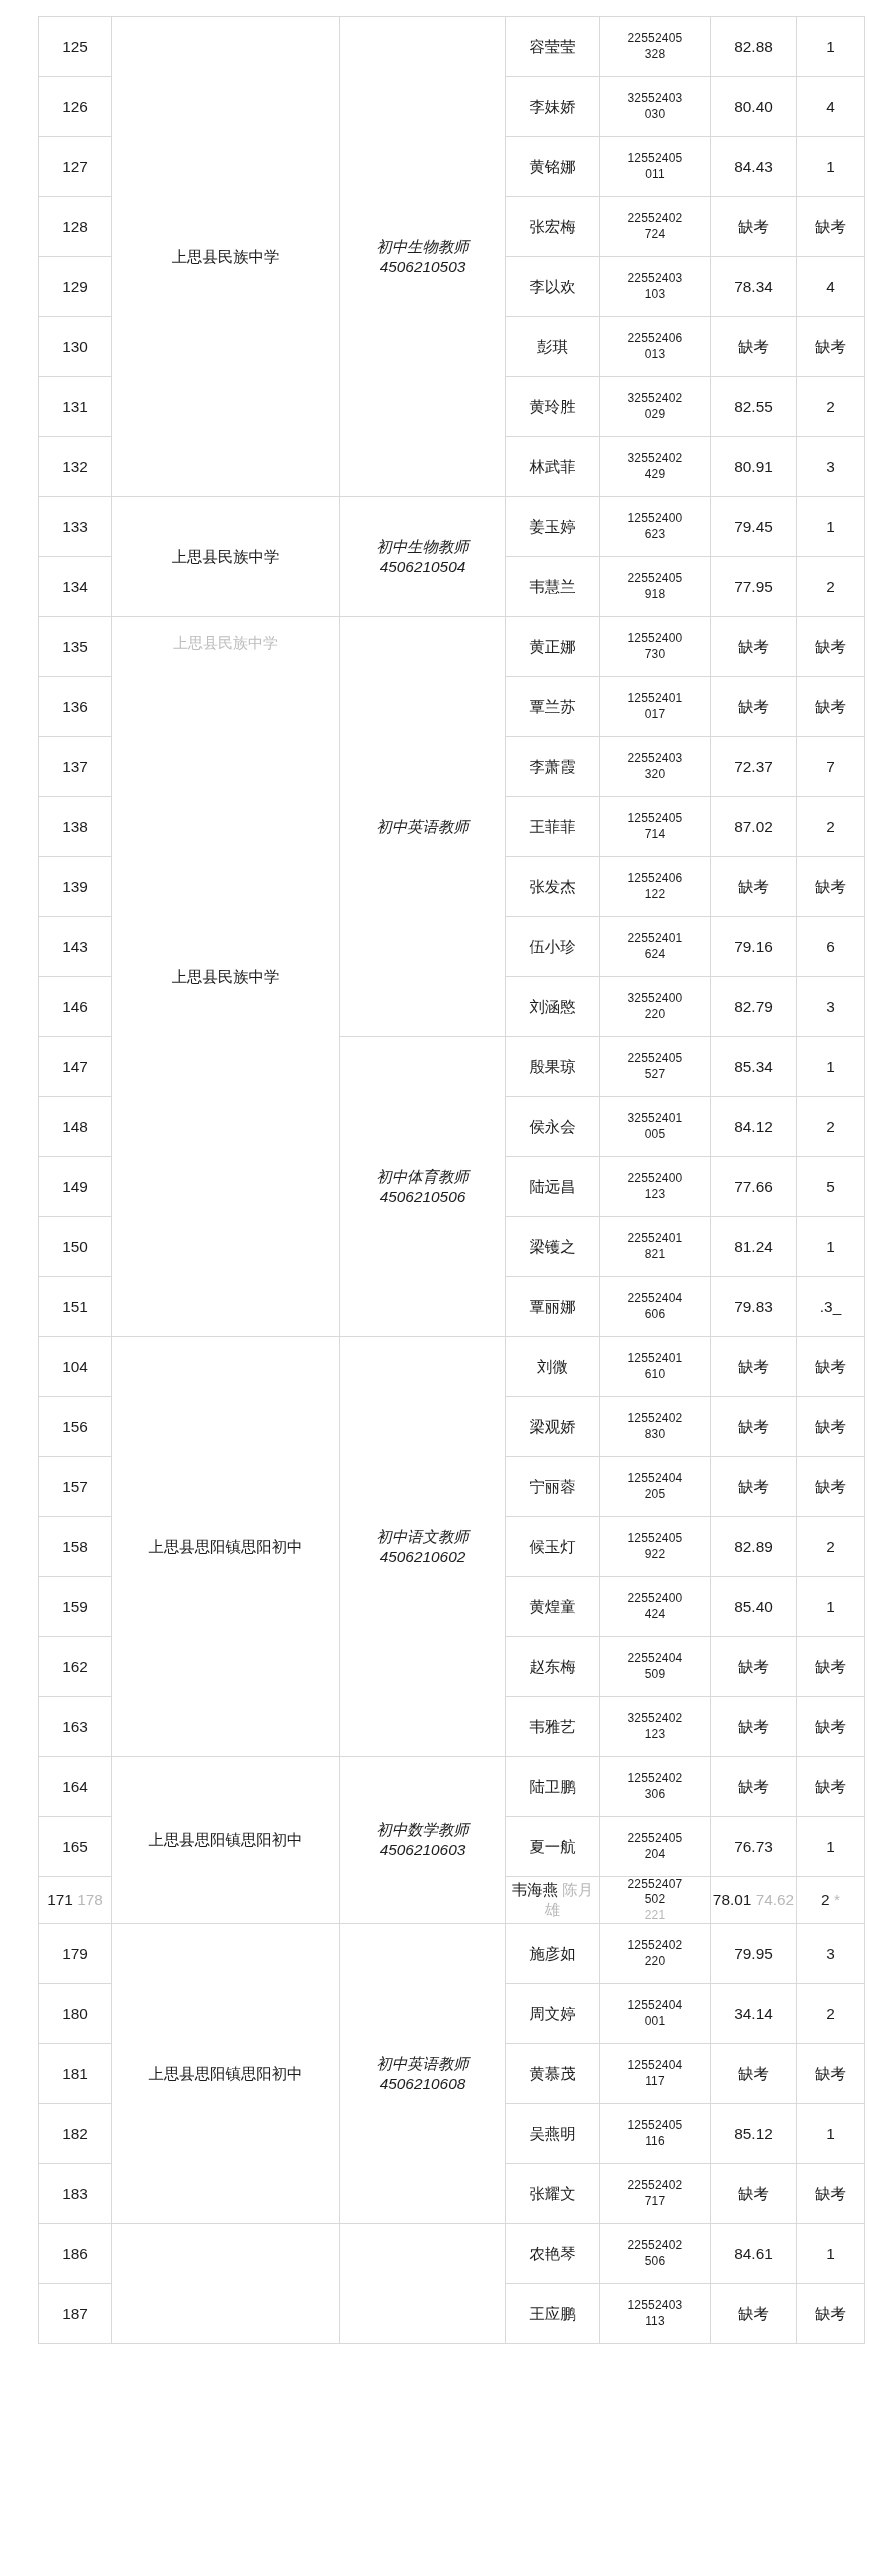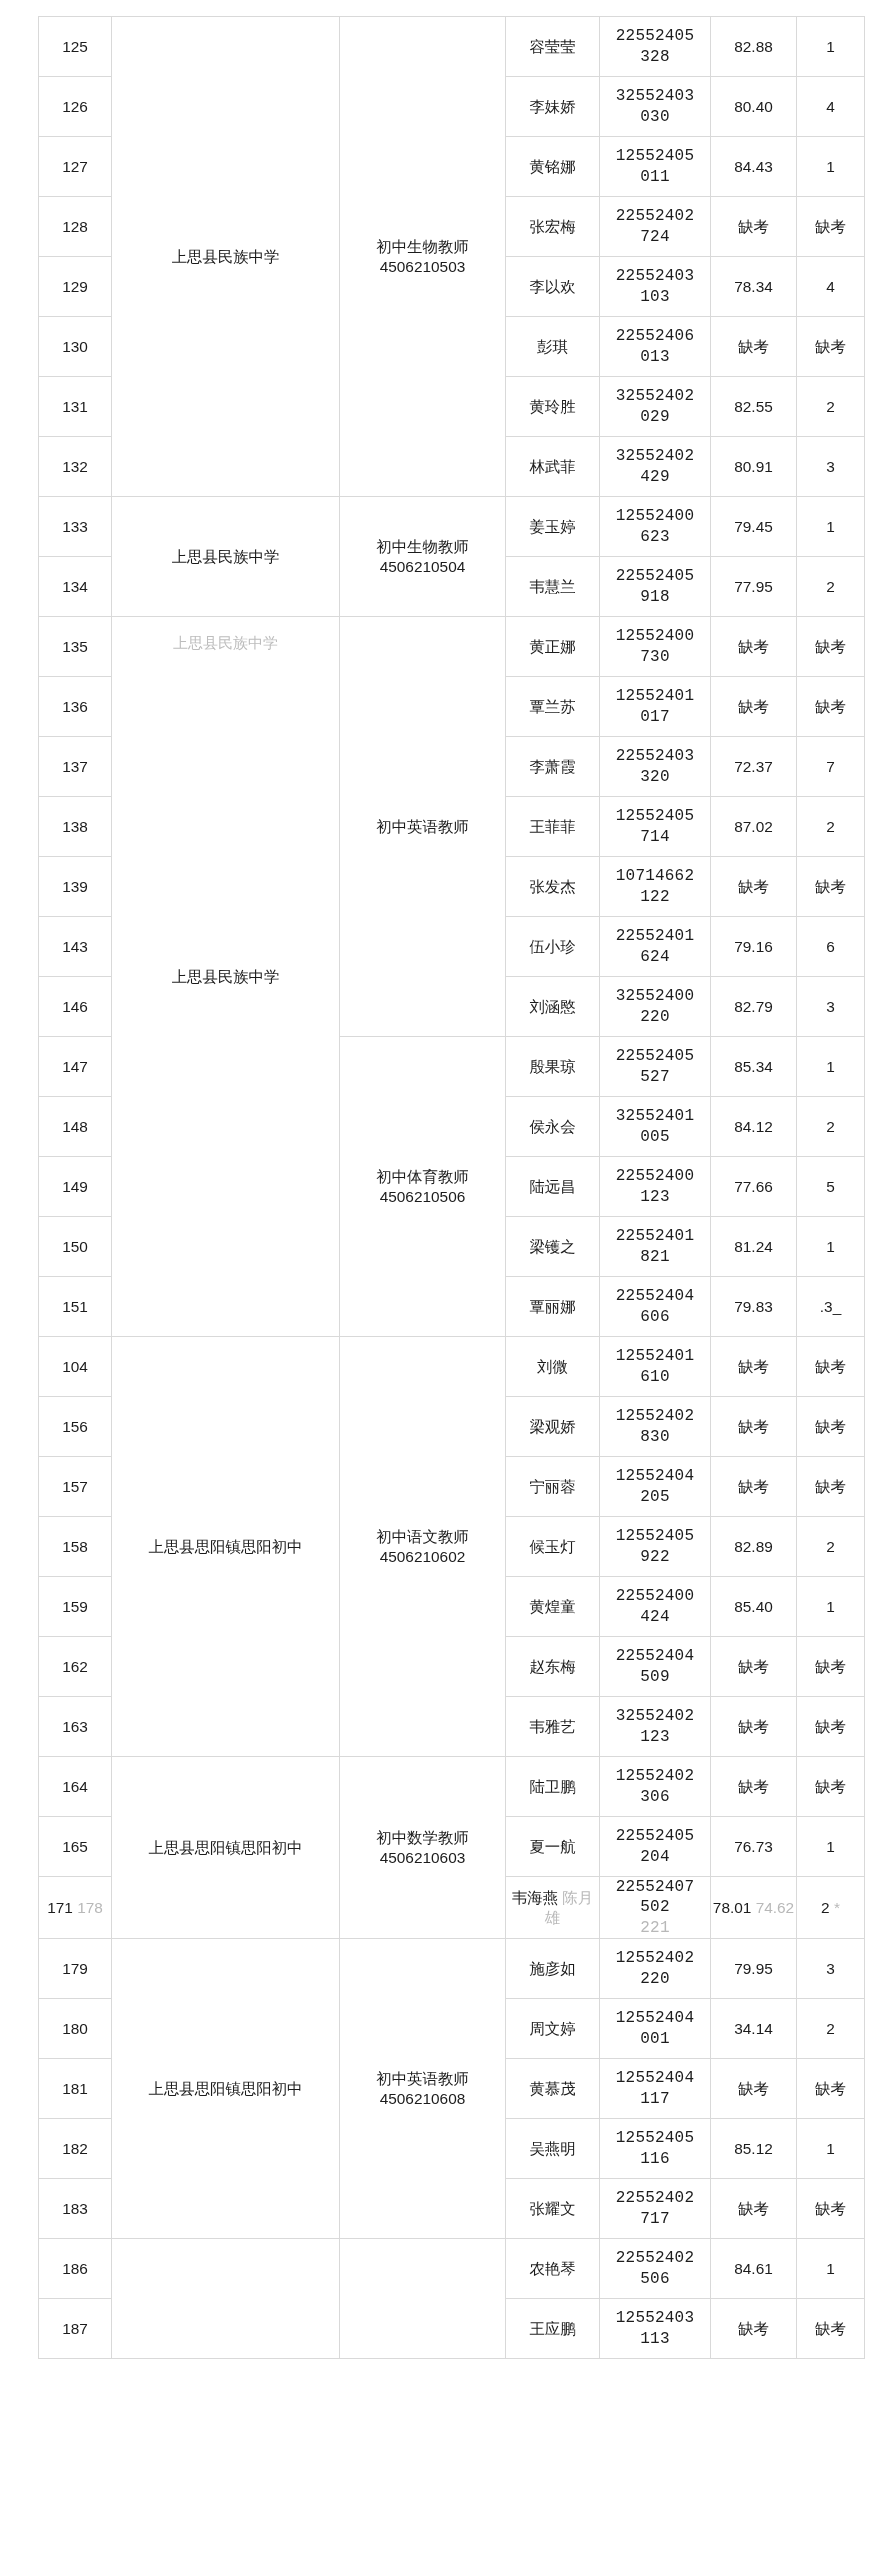--- a/index.html
+++ b/index.html
@@ -35,26 +35,25 @@
   
   col.c-index { width: 73px; }
   col.c-school { width: 228px; }
   col.c-position { width: 166px; }
   col.c-name { width: 94px; }
   col.c-idnum { width: 111px; }
   col.c-score { width: 86px; }
   col.c-rank { width: 68px; }
 
   td.idnum {
-    font-size: 16px;
+    font-size: 12px;
     letter-spacing: 0.2px;
-    font-family: Liberation Mono, monospace;
   }
   td.idnum span { display: block; }
-  td.position span { display: block; }
+  td.position span { display: block; font-style: italic; }
   td.score, td.rank { font-size: 15.4px; }
   .row-h { height: 60px; }
   .row-short { height: 35px; }
 
   
   .faded { color: #b8b8b8; }
   .overlap-cell { position: relative; }
   .overlap-cell .under {
     position: absolute;
     left: 0; right: 0;
@@ -237,21 +236,21 @@
           <span>12552405</span>
           <span>714</span>
         </td>
         <td class="score">87.02</td>
         <td class="rank">2</td>
       </tr>
       <tr class="row-h">
         <td>139</td>
         <td>张发杰</td>
         <td class="idnum">
-          <span>10714662</span>
+          <span>12552406</span>
           <span>122</span>
         </td>
         <td class="score">缺考</td>
         <td class="rank">缺考</td>
       </tr>
       <tr class="row-h">
         <td>143</td>
         <td>伍小珍</td>
         <td class="idnum">
           <span>22552401</span>

